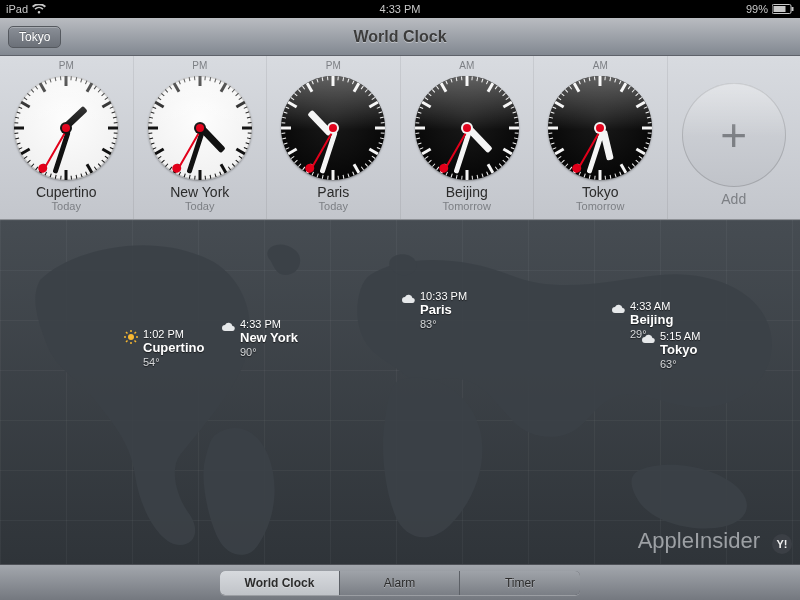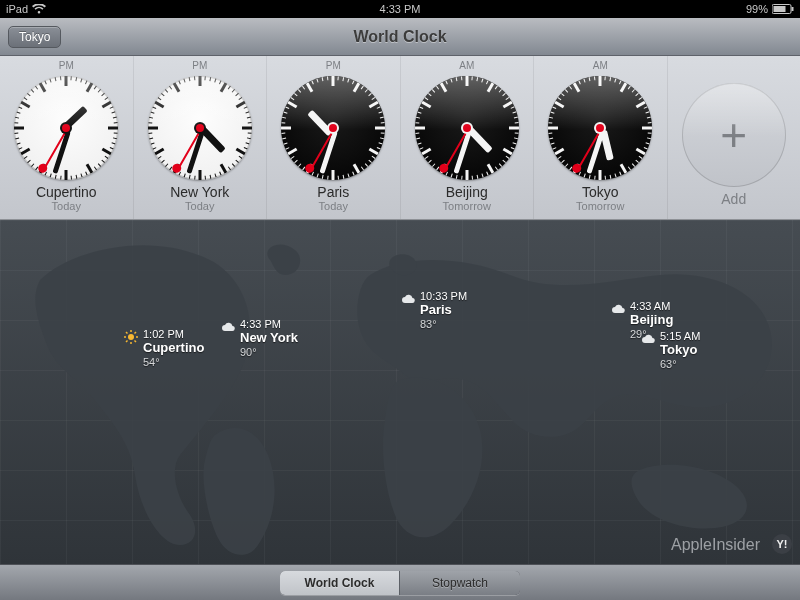--- a/index.html
+++ b/index.html
@@ -135,21 +135,21 @@
     text-shadow: 0 1px 1px rgba(0,0,0,.6);
     font-size: 12px;
   }
   .pin .icon { width:16px; height:16px; flex-shrink:0; margin-top:1px; }
   .pin .lines { line-height: 1.15; }
   .pin .time-line { font-size:11px; }
   .pin .city { font-weight:600; font-size:13px; }
   .pin .temp { font-size:11px; color:#d4d6d8; }
   .watermark {
     position:absolute; right:40px; bottom:10px;
-    color:#b8bbbf; font-size:16px; font-weight:500; opacity:.8;
+    color:#b8bbbf; font-size:22px; font-weight:500; opacity:.8;
   }
   .yahoo-badge {
     position:absolute; right:8px; bottom:10px;
     width:20px; height:20px; border-radius:50%;
     background:#3b3f45; color:#eee;
     display:flex; align-items:center; justify-content:center;
     font-size:11px; font-weight:700;
   }
 
   
@@ -663,15 +663,16 @@
     </span>
       </div>
     </div>
   <div class="watermark">AppleInsider</div>
   <div class="yahoo-badge">Y!</div>
 </div>
 
 <div class="bottom-bar">
   <div class="seg" id="seg">
       <button class="active">World Clock</button>
-      <button>Stopwatch</button>
+      <button>Alarm</button>
+      <button>Timer</button>
     </div>
 </div>
 
 </body></html>

